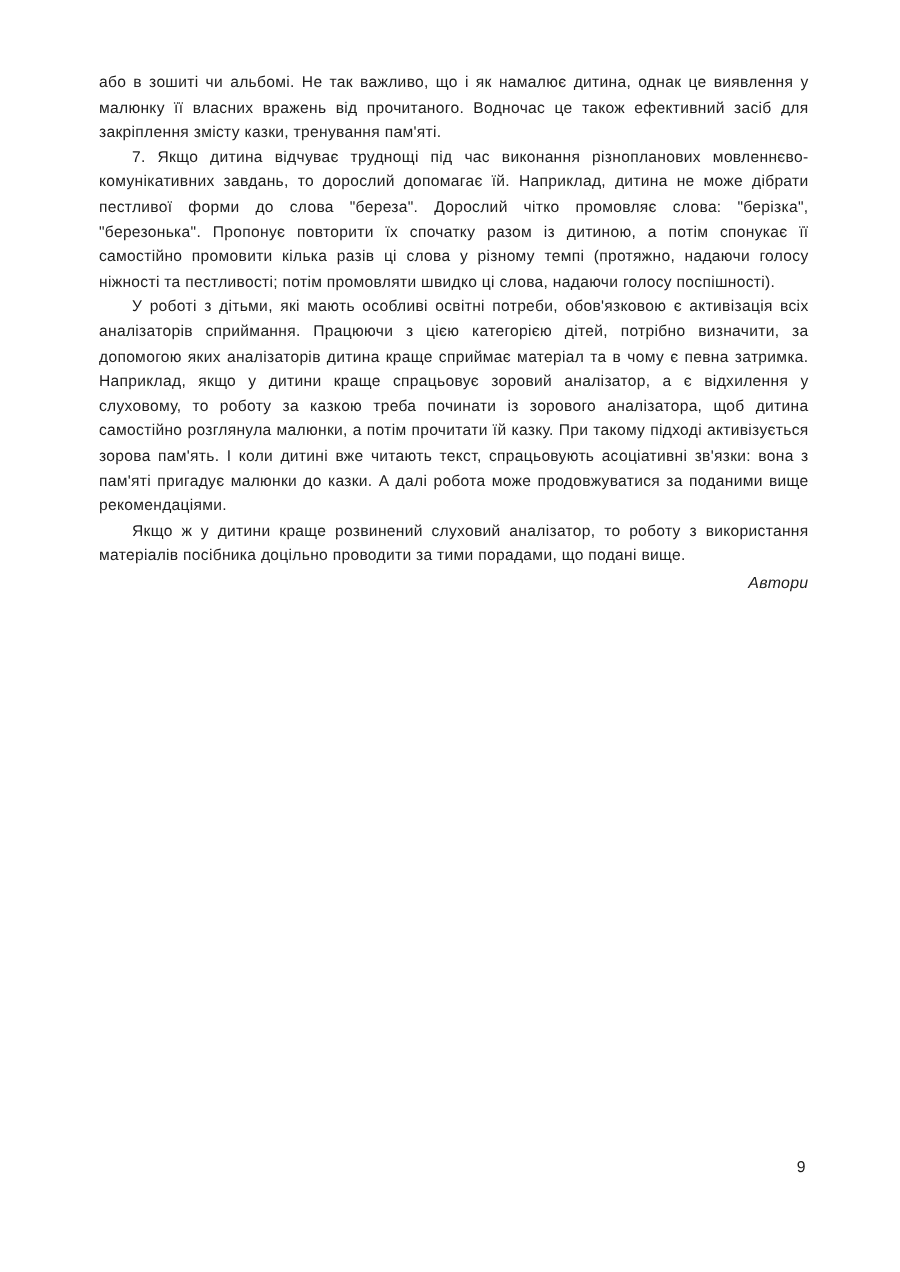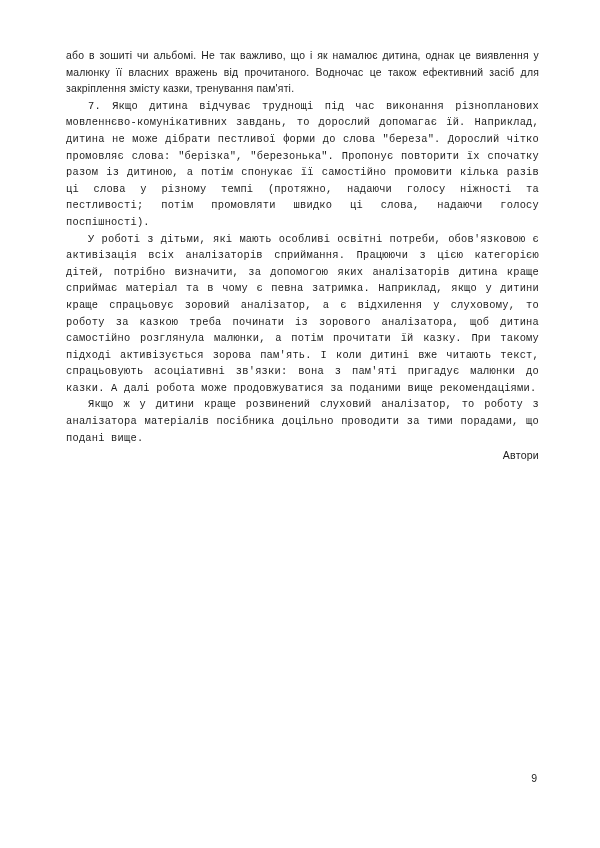--- a/index.html
+++ b/index.html
@@ -33,43 +33,43 @@
     margin: 0;
     font-size: 10.4px;
     line-height: 16.6px;
     text-align: justify;
     text-justify: inter-word;
     color: #1c1c1c;
     letter-spacing: 0.02em;
   }
   p.indent {
     text-indent: 22px;
-    font-family: Liberation Mono, monospace;
   }
   .signature {
     margin-top: 1px;
     font-size: 10.6px;
     line-height: 16.6px;
     text-align: right;
+    font-style: italic;
     color: #1c1c1c;
     letter-spacing: 0.02em;
   }
   .page-number {
     position: absolute;
     right: 63px;
     top: 772px;
     font-size: 10.5px;
     color: #1c1c1c;
   }
 </style>
 </head>
 <body>
 
 <div class="page">
   <div class="content">
     <p class="para">або в зошиті чи альбомі. Не так важливо, що і як намалює дитина, однак це виявлення у малюнку її власних вражень від прочитаного. Водночас це також ефективний засіб для закріплення змісту казки, тренування пам'яті.</p>
     <p class="para indent">7. Якщо дитина відчуває труднощі під час виконання різнопланових мовленнєво-комунікативних завдань, то дорослий допомагає їй. Наприклад, дитина не може дібрати пестливої форми до слова "береза". Дорослий чітко промовляє слова: "берізка", "березонька". Пропонує повторити їх спочатку разом із дитиною, а потім спонукає її самостійно промовити кілька разів ці слова у різному темпі (протяжно, надаючи голосу ніжності та пестливості; потім промовляти швидко ці слова, надаючи голосу поспішності).</p>
     <p class="para indent">У роботі з дітьми, які мають особливі освітні потреби, обов'язковою є активізація всіх аналізаторів сприймання. Працюючи з цією категорією дітей, потрібно визначити, за допомогою яких аналізаторів дитина краще сприймає матеріал та в чому є певна затримка. Наприклад, якщо у дитини краще спрацьовує зоровий аналізатор, а є відхилення у слуховому, то роботу за казкою треба починати із зорового аналізатора, щоб дитина самостійно розглянула малюнки, а потім прочитати їй казку. При такому підході активізується зорова пам'ять. І коли дитині вже читають текст, спрацьовують асоціативні зв'язки: вона з пам'яті пригадує малюнки до казки. А далі робота може продовжуватися за поданими вище рекомендаціями.</p>
-    <p class="para indent">Якщо ж у дитини краще розвинений слуховий аналізатор, то роботу з аналізатора матеріалів посібника доцільно проводити за тими порадами, що подані вище.</p>
+    <p class="para indent">Якщо ж у дитини краще розвинений слуховий аналізатор, то роботу з використання матеріалів посібника доцільно проводити за тими порадами, що подані вище.</p>
     <div class="signature">Автори</div>
   </div>
   <div class="page-number">9</div>
 </div>
 
 </body></html>

